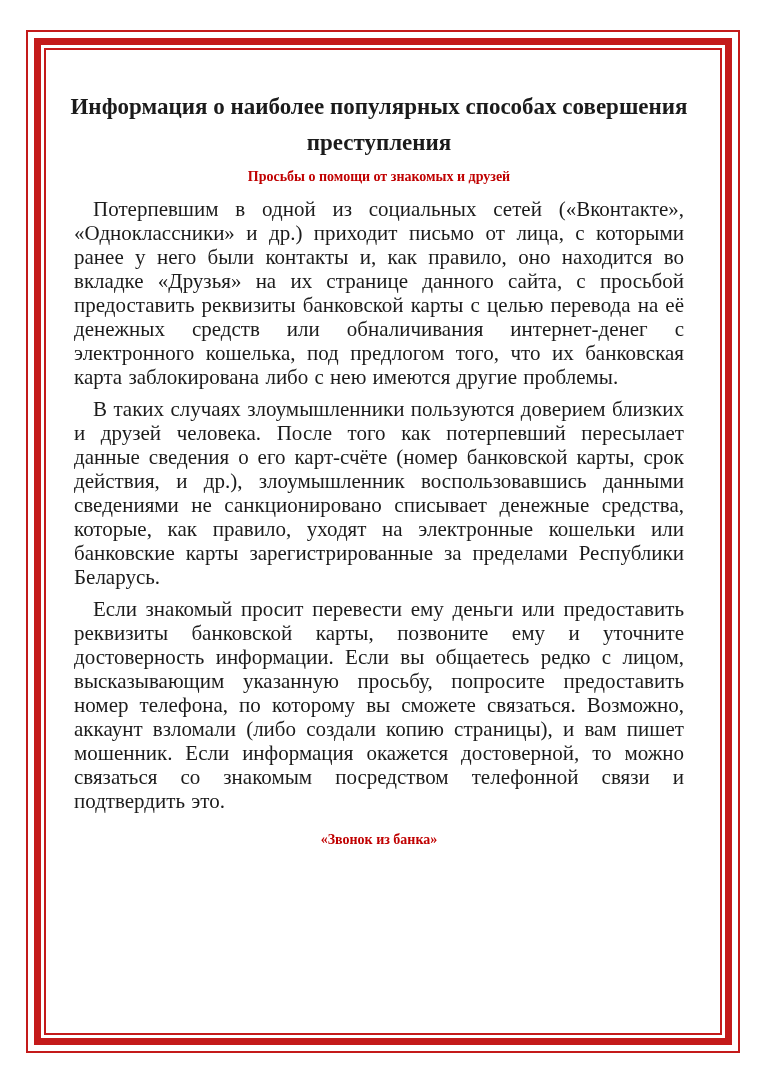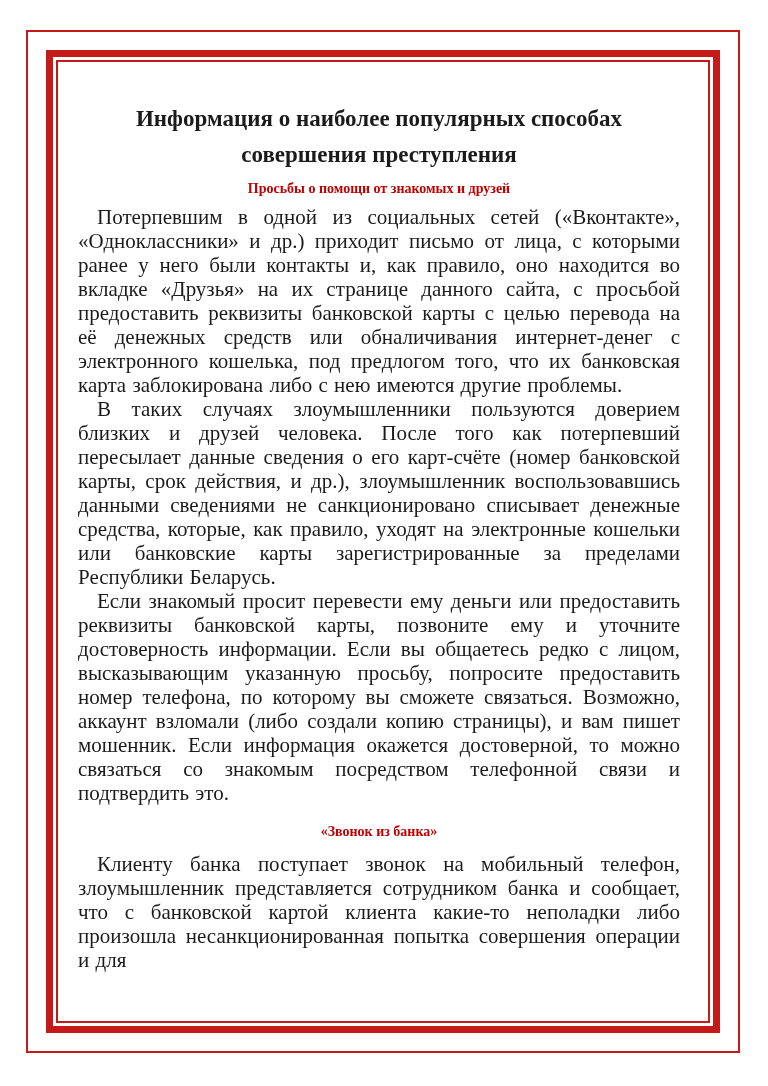--- a/index.html
+++ b/index.html
@@ -22,21 +22,21 @@
     font-family: "Liberation Serif", "DejaVu Serif", serif;
     color: var(--text);
   }
   .frame-outer {
     position: absolute;
     top: 30px;
     left: 26px;
     right: 28px;
     bottom: 33px;
     border: 2px solid var(--border-red);
-    padding: 18px;
+    padding: 6px;
   }
   .frame-mid {
     width: 100%;
     height: 100%;
     border: 7px solid var(--border-red);
     padding: 3px;
   }
   .frame-inner {
     width: 100%;
     height: 100%;
@@ -57,28 +57,28 @@
   .heading {
     font-size: 14px;
     line-height: 24px;
     font-weight: bold;
     color: var(--heading-red);
     text-align: center;
     margin: 0 0 4px 0;
   }
   .heading-2 {
     margin-top: 15px;
-    margin-bottom: 8px;
+    margin-bottom: 16px;
   }
   .para {
     font-size: 21px;
     line-height: 24px;
     text-align: justify;
     text-indent: 19px;
-    margin: 0;
+    margin: 8px;
     word-spacing: 1px;
   }
 </style>
 </head>
 <body>
 
 <div class="frame-outer">
   <div class="frame-mid">
     <div class="frame-inner">
       <div class="content">
@@ -89,18 +89,17 @@
 
         <p class="para">Потерпевшим в одной из социальных сетей («Вконтакте», «Одноклассники» и др.) приходит письмо от лица, с которыми ранее у него были контакты и, как правило, оно находится во вкладке «Друзья» на их странице данного сайта, с просьбой предоставить реквизиты банковской карты с целью перевода на её денежных средств или обналичивания интернет-денег с электронного кошелька, под предлогом того, что их банковская карта заблокирована либо с нею имеются другие проблемы.</p>
 
         <p class="para">В таких случаях злоумышленники пользуются доверием близких и друзей человека. После того как потерпевший пересылает данные сведения о его карт-счёте (номер банковской карты, срок действия, и др.), злоумышленник воспользовавшись данными сведениями не санкционировано списывает денежные средства, которые, как правило, уходят на электронные кошельки или банковские карты зарегистрированные за пределами Республики Беларусь.</p>
 
 
         <p class="para">Если знакомый просит перевести ему деньги или предоставить реквизиты банковской карты, позвоните ему и уточните достоверность информации. Если вы общаетесь редко с лицом, высказывающим указанную просьбу, попросите предоставить номер телефона, по которому вы сможете связаться. Возможно, аккаунт взломали (либо создали копию страницы), и вам пишет мошенник. Если информация окажется достоверной, то можно связаться со знакомым посредством телефонной связи и подтвердить это.</p>
 
         <h2 class="heading heading-2">«Звонок из банка»</h2>
 
-        <p class="para">Клиенту банка поступает звонок на мобильный телефон, злоумышленник представляется сотрудником банка и сообщает, что с банковской картой клиента какие-то неполадки либо произошла несанкционированная попытка совершения операции и для</p>
 
       </div>
     </div>
   </div>
 </div>
 
 </body></html>

